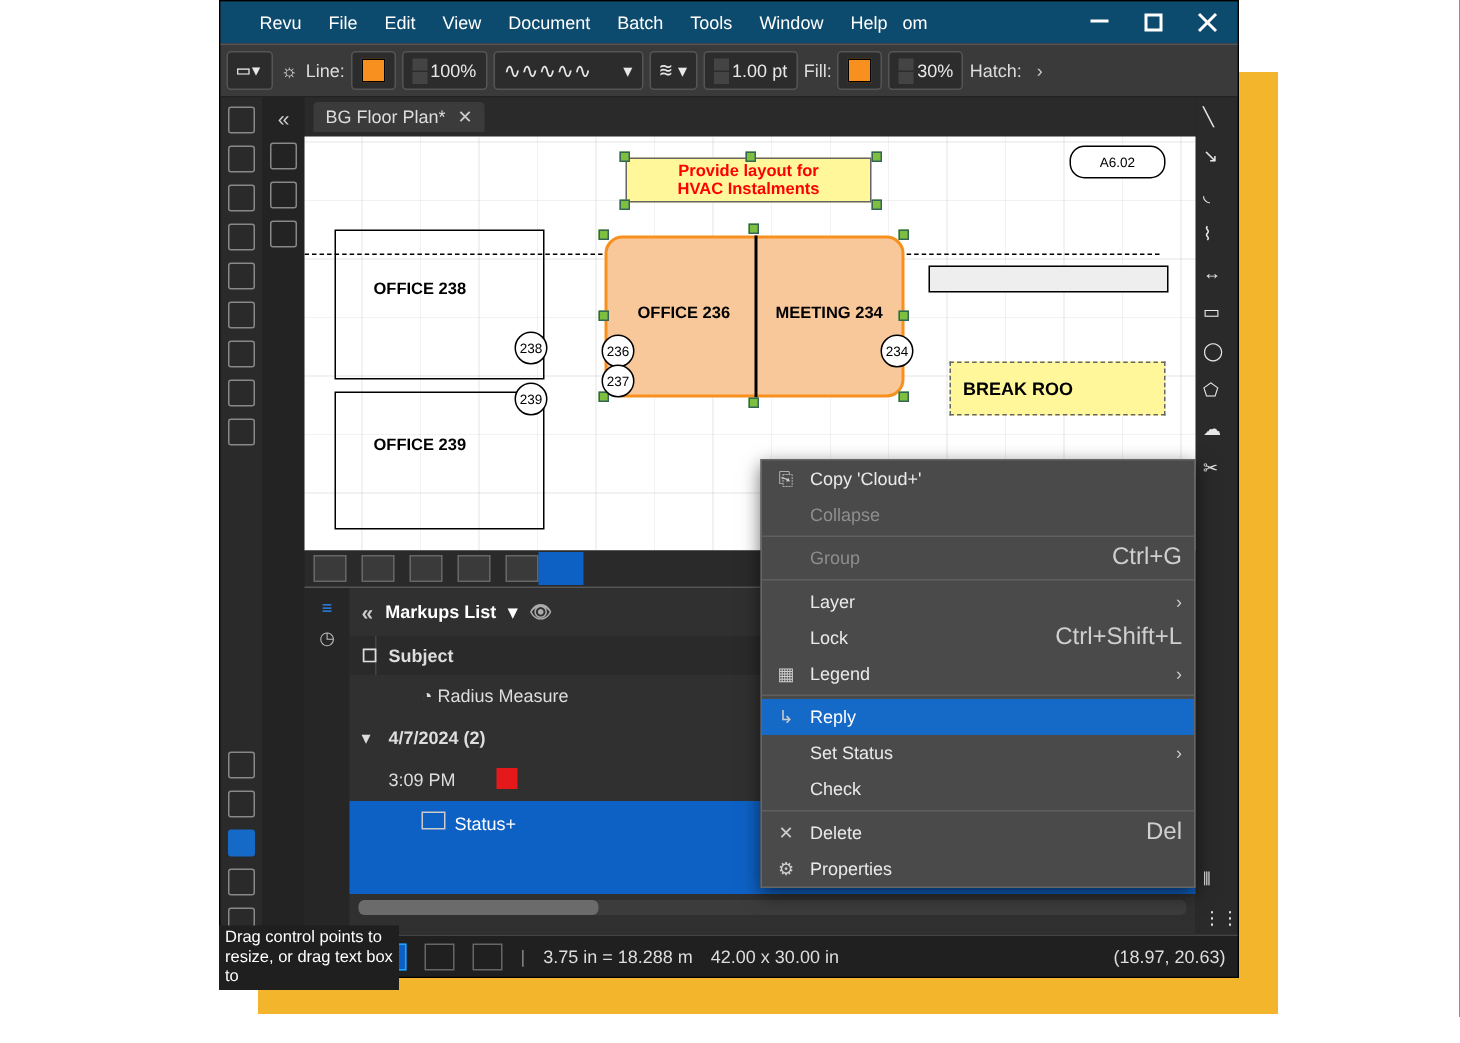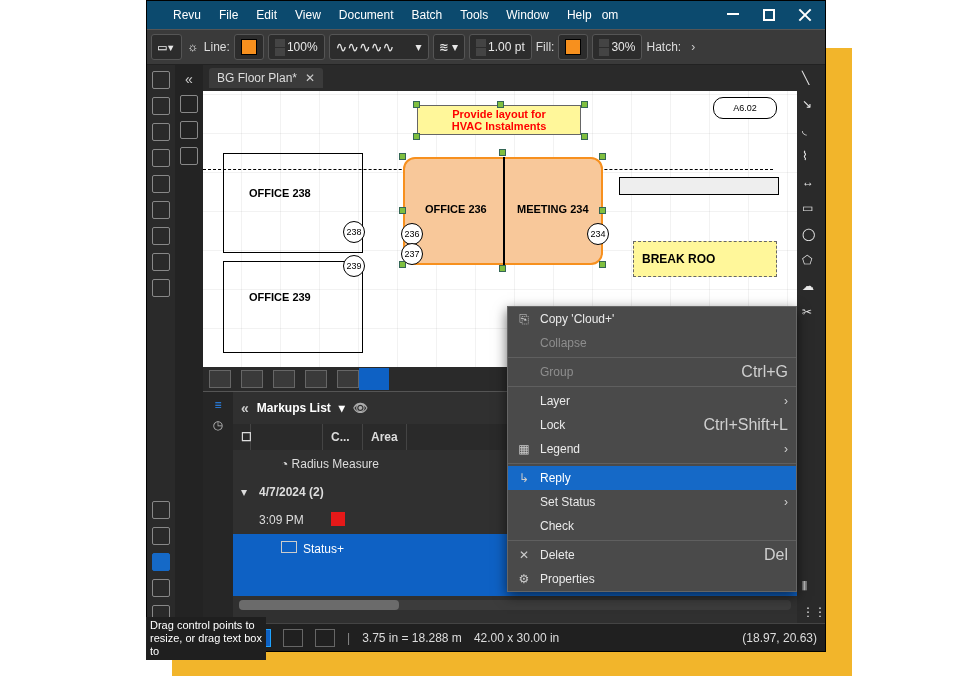--- a/index.html
+++ b/index.html
@@ -301,20 +301,21 @@
             <div class="panelhdr">
               <span class="dblchev">«</span>
               <span>Markups List</span>
               <span>▾</span>
               <span style="opacity:.6;">👁</span>
               <span style="flex:1"></span>
               <span class="dblchev">«</span>
             </div>
             <div class="tblhdr">
               <div class="cell" style="width:18px;">☐</div>
+              <div class="cell" style="flex:1;">Subject</div>
               <div class="cell" style="width:72px;"></div>
               <div class="cell" style="width:40px;">C...</div>
               <div class="cell" style="width:44px;">Area</div>
             </div>
             <div class="row">
               <div class="cell" style="width:18px;"></div>
               <div class="cell" style="flex:1;"><span style="margin-left:22px;">◔ </span><span>Radius Measure</span></div>
               <div class="cell" style="width:72px;">5:05 PM</div>
               <div class="cell" style="width:40px;"><span class="redbox"></span></div>
               <div class="cell" style="width:44px;"></div>

